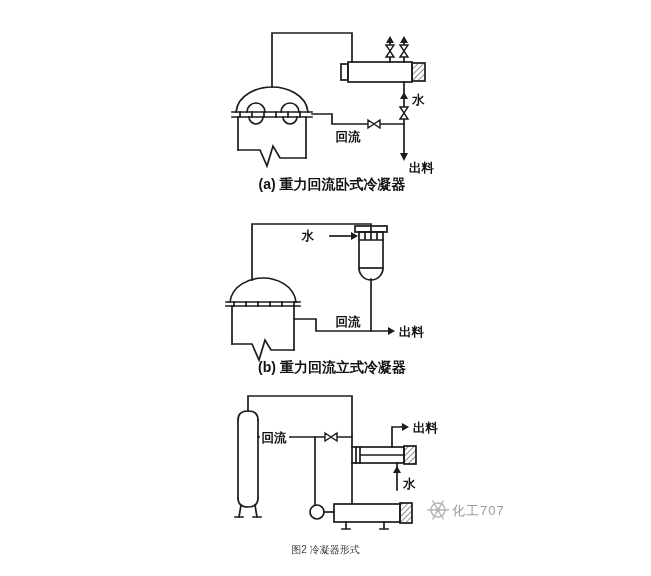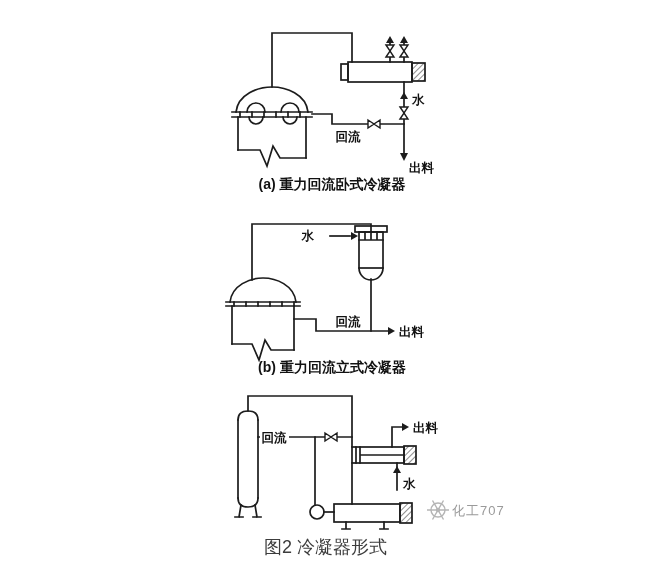--- a/index.html
+++ b/index.html
@@ -15,21 +15,21 @@
   .ph { fill: url(#hatch); stroke: #1c1c1c; stroke-width: 1.7; }
   .hl { stroke: #1c1c1c; stroke-width: 1; }
   .valve { fill: #ffffff; stroke: #1c1c1c; stroke-width: 1.4; stroke-linejoin: miter; }
   .arrow { fill: #1c1c1c; stroke: none; }
   .lbl { font-size: 12.5px; font-weight: bold; fill: #111111; }
   .cap { font-size: 14px; font-weight: bold; fill: #111111; }
   .wm-s { fill: none; stroke: #b5b5b5; stroke-width: 1.4; }
   .wm-f { fill: #b5b5b5; }
   .wm-t { font-size: 13px; fill: #9a9a9a; letter-spacing: 1px; }
   .figure-caption {
-    text-align: center; font-size: 18px; color: #3c3c3c; 
+    text-align: center; font-size: 10px; color: #3c3c3c; margin-top: 8px;
   }
 </style>
 </head>
 <body>
 
 <div class="page">
   <figure>
     <svg width="651" height="535" viewBox="0 0 651 535">
       <defs>
         <pattern id="hatch" width="4" height="4" patternUnits="userSpaceOnUse" patternTransform="rotate(45)">

